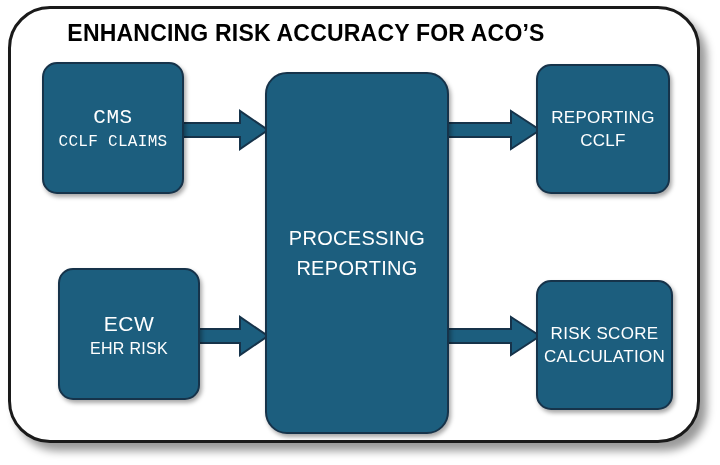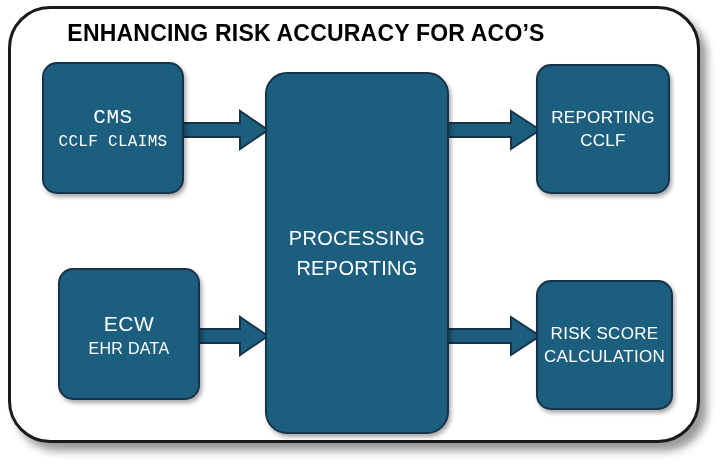--- a/index.html
+++ b/index.html
@@ -113,21 +113,21 @@
 
   <div class="diagram-title">ENHANCING RISK ACCURACY FOR ACO’S</div>
 
   <div class="node" id="node-cms">
     <div class="line-main">CMS</div>
     <div class="line-sub">CCLF CLAIMS</div>
   </div>
 
   <div class="node" id="node-ecw">
     <div class="line-main">ECW</div>
-    <div class="line-sub">EHR DATA</div>
+    <div class="line-sub">EHR RISK</div>
   </div>
 
   <div class="node pipeline" id="node-pipeline">
     <div class="line-stack">PROCESSING</div>
     <div class="line-stack">REPORTING</div>
   </div>
 
   <div class="node" id="node-report">
     <div class="line-stack">REPORTING</div>
     <div class="line-stack">CCLF</div>

